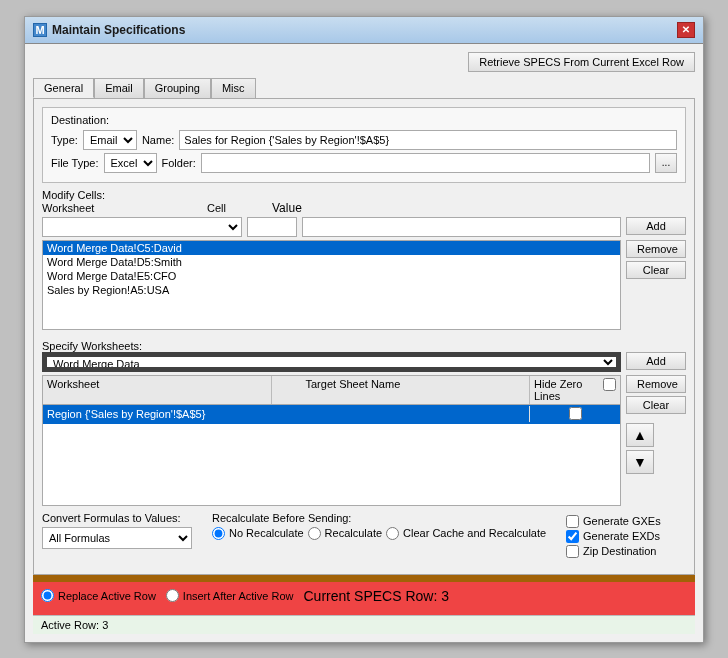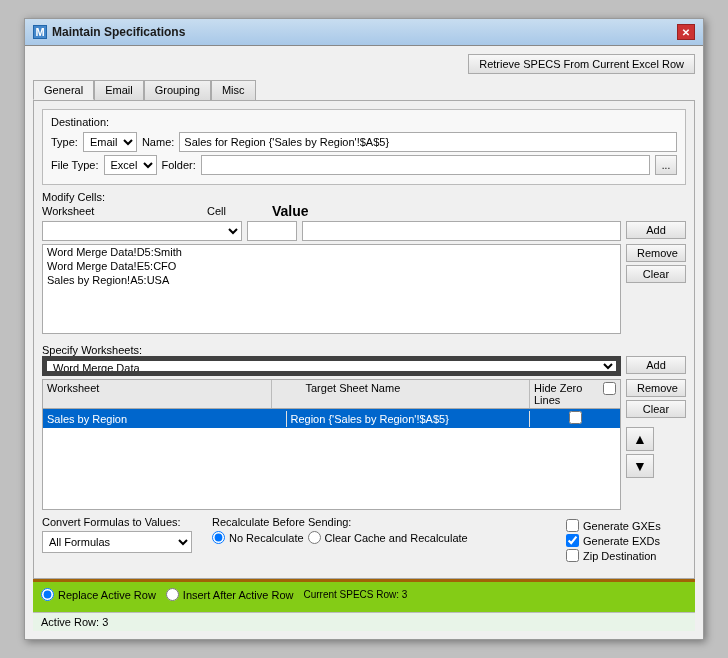--- a/index.html
+++ b/index.html
@@ -42,26 +42,26 @@
     .td:last-child { border-right: none; width: 80px; flex: none; text-align: center; }
     .table-row-item.selected-row { background: #0066cc; color: white; }
     .arrow-btn { width: 28px; height: 24px; background: linear-gradient(to bottom, #f8f8f8, #e0e0e0); border: 1px solid #aaa; cursor: pointer; display: flex; align-items: center; justify-content: center; font-size: 14px; }
     .bottom-section { display: flex; gap: 10px; margin-bottom: 6px; }
     .convert-section { flex: 0 0 160px; }
     .recalc-section { flex: 1; }
     .generate-section { flex: 0 0 120px; }
     .recalc-options { display: flex; flex-direction: row; gap: 4px; }
     .radio-row { display: flex; align-items: center; gap: 4px; font-size: 11px; }
     .check-row { display: flex; align-items: center; gap: 4px; font-size: 11px; margin-bottom: 2px; }
-    .footer { border-top: 3px solid #a16207; padding: 6px 8px; background: #84cc16; }
+    .footer { border-top: 7px solid #a16207; padding: 6px 8px; background: #ef4444; }
     .footer-top { display: flex; align-items: center; gap: 10px; margin-bottom: 5px; }
     .footer-right { margin-left: auto; display: flex; gap: 5px; }
     .push-btn { background: linear-gradient(to bottom, #d0e8ff, #b0d0f0); border: 1px solid #7098c0; padding: 3px 14px; cursor: pointer; font-size: 11px; font-weight: bold; }
     .quit-btn { background: linear-gradient(to bottom, #f8f8f8, #e0e0e0); border: 1px solid #aaa; padding: 3px 12px; cursor: pointer; font-size: 11px; }
-    .current-specs { font-size: 10px; margin-right: 28px; }
+    .current-specs { font-size: 14px; margin-right: 28px; }
     .active-row-bar { background: #e8f4e8; border-top: 1px solid #bbb; padding: 3px 8px; font-size: 11px; }
     .table-area { height: 100px; overflow-y: auto; }
   </style>
 </head>
 <body>
 
 <div class="window">
 
   <div class="title-bar">
     <div class="title-bar-left">
@@ -108,35 +108,36 @@
           <button class="browse-btn">...</button>
         </div>
       </div>
 
       <div class="modify-cells-section">
         <div class="label">Modify Cells:</div>
         <div style="display:flex; gap:5px; align-items:flex-end; margin-bottom:2px;">
           <div style="display:flex; align-items:center; gap:5px; flex:1;">
             <span style="font-size:11px; width:160px;">Worksheet</span>
             <span style="font-size:11px; width:60px;">Cell</span>
-            <span style="font-size:14px;font-weight:bold;">Value</span>
+            <span style="font-size:12px;">Value</span>
           </div>
         </div>
         <div style="display:flex; gap:5px; margin-bottom:3px;">
           <select class="worksheet-select">
             <option></option>
           </select>
           <input type="text" style="width: 50px; height: 20px; border: 1px solid rgb(170, 170, 170); font-size: 11px;">
           <input type="text" style="flex: 1 1 0%; height: 20px; border: 1px solid rgb(170, 170, 170); font-size: 11px;">
           <div class="side-buttons">
             <button class="side-btn">Add</button>
           </div>
         </div>
         <div style="display:flex; gap:5px;">
           <div class="list-box" style="flex:1;">
+            <div class="list-item selected">Word Merge Data!C5:David</div>
             <div class="list-item">Word Merge Data!D5:Smith</div>
             <div class="list-item">Word Merge Data!E5:CFO</div>
             <div class="list-item">Sales by Region!A5:USA</div>
           </div>
           <div class="side-buttons">
             <button class="side-btn">Remove</button>
             <button class="side-btn">Clear</button>
           </div>
         </div>
       </div>
@@ -156,21 +157,20 @@
             <div class="table-header">
               <div class="th" style="flex:1;">Worksheet</div>
               <div class="th" style="flex:1;margin-left:30px;">Target Sheet Name</div>
               <div class="th" style="width:90px; flex:none; display:flex; align-items:flex-start; gap:20px;">
                 <span>Hide Zero Lines</span>
                 <input type="checkbox" style="">
               </div>
             </div>
             <div class="table-area">
               <div class="table-row-item selected-row">
-                <div class="td" style="flex:1;">Sales by Region</div>
                 <div class="td" style="flex:1;">Region {'Sales by Region'!$A$5}</div>
                 <div class="td" style="width:90px; flex:none; text-align:center;">
                   <input type="checkbox" style="">
                 </div>
               </div>
             </div>
           </div>
           <div style="display:flex; flex-direction:column; gap:3px;">
             <button class="side-btn">Remove</button>
             <button class="side-btn">Clear</button>
@@ -190,20 +190,24 @@
             <option>All Formulas</option>
           </select>
         </div>
 
         <div class="recalc-section">
           <div class="label" style="margin-bottom:3px;">Recalculate Before Sending:</div>
           <div class="recalc-options">
             <label class="radio-row">
               <input type="radio" name="recalc" checked="" style="">
               <span>No Recalculate</span>
+            </label>
+            <label class="radio-row">
+              <input type="radio" name="recalc" style="">
+              <span>Recalculate</span>
             </label>
             <label class="radio-row">
               <input type="radio" name="recalc" style="">
               <span>Clear Cache and Recalculate</span>
             </label>
           </div>
         </div>
 
         <div class="generate-section">
           <div style="margin-bottom:3px;"></div>

